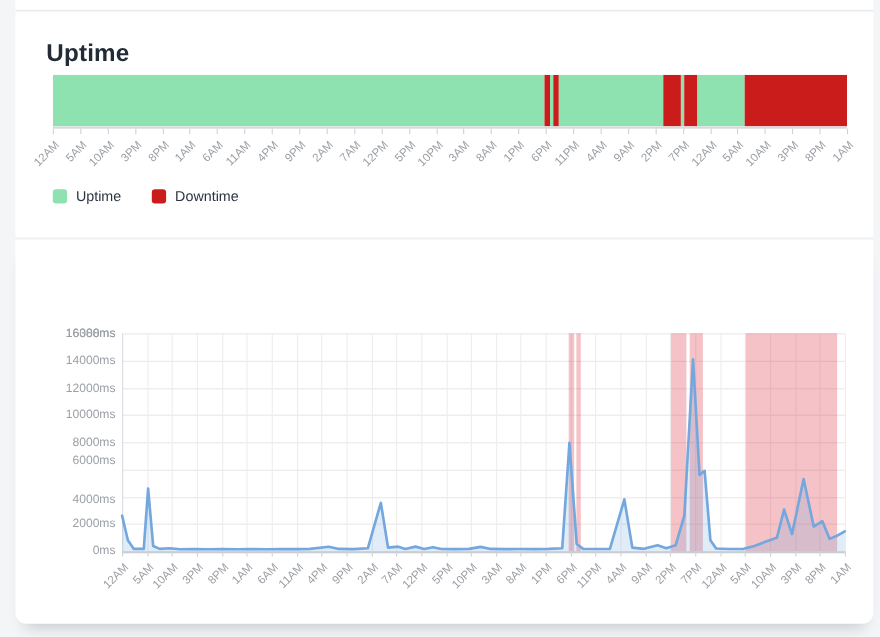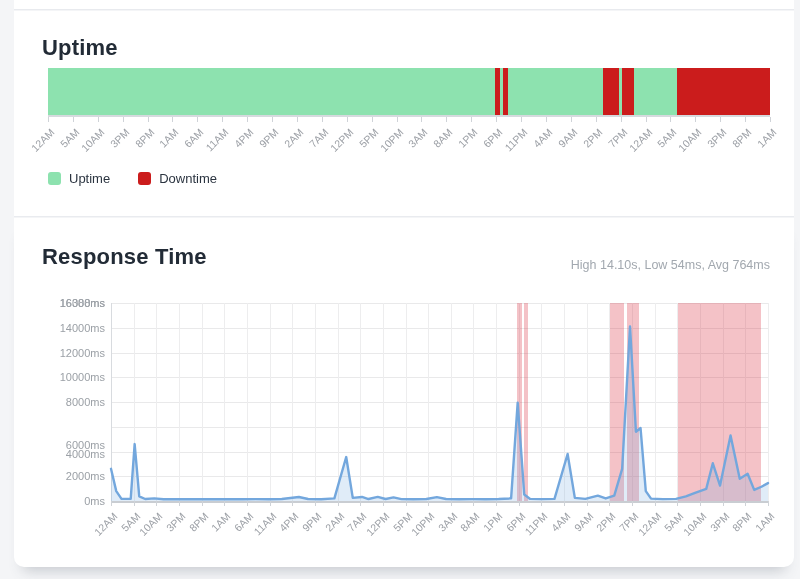--- a/index.html
+++ b/index.html
@@ -124,27 +124,25 @@
       <span class="legend-label">Uptime</span>
     </div>
     <div class="legend-item">
       <span class="swatch" style="background: rgb(203, 28, 28);"></span>
       <span class="legend-label">Downtime</span>
     </div>
   </div>
 </section>
 
 <section class="card response">
-  <h2>Response Time</h2>
-  <div class="stats">High 14.10s, Low 54ms, Avg 764ms</div>
   <div id="y-labels">
       <div class="ylabel" style="top: 191px;">0ms</div>
       <div class="ylabel" style="top: 166.25px;">2000ms</div>
       <div class="ylabel" style="top: 144px;">4000ms</div>
-      <div class="ylabel" style="top: 135px;">6000ms</div>
+      <div class="ylabel" style="top: 109px;">6000ms</div>
       <div class="ylabel" style="top: 92px;">8000ms</div>
       <div class="ylabel" style="top: 67.25px;">10000ms</div>
       <div class="ylabel" style="top: 42.5px;">12000ms</div>
       <div class="ylabel" style="top: 17.75px;">14000ms</div>
       <div class="ylabel" style="top: -7px;">16000ms</div>
       <div class="ylabel" style="top: -7px;">16388ms</div>
     </div>
   <div id="plot">
       <div class="hgrid" style="top: 0px;"></div>
       <div class="hgrid" style="top: 24.75px;"></div>

